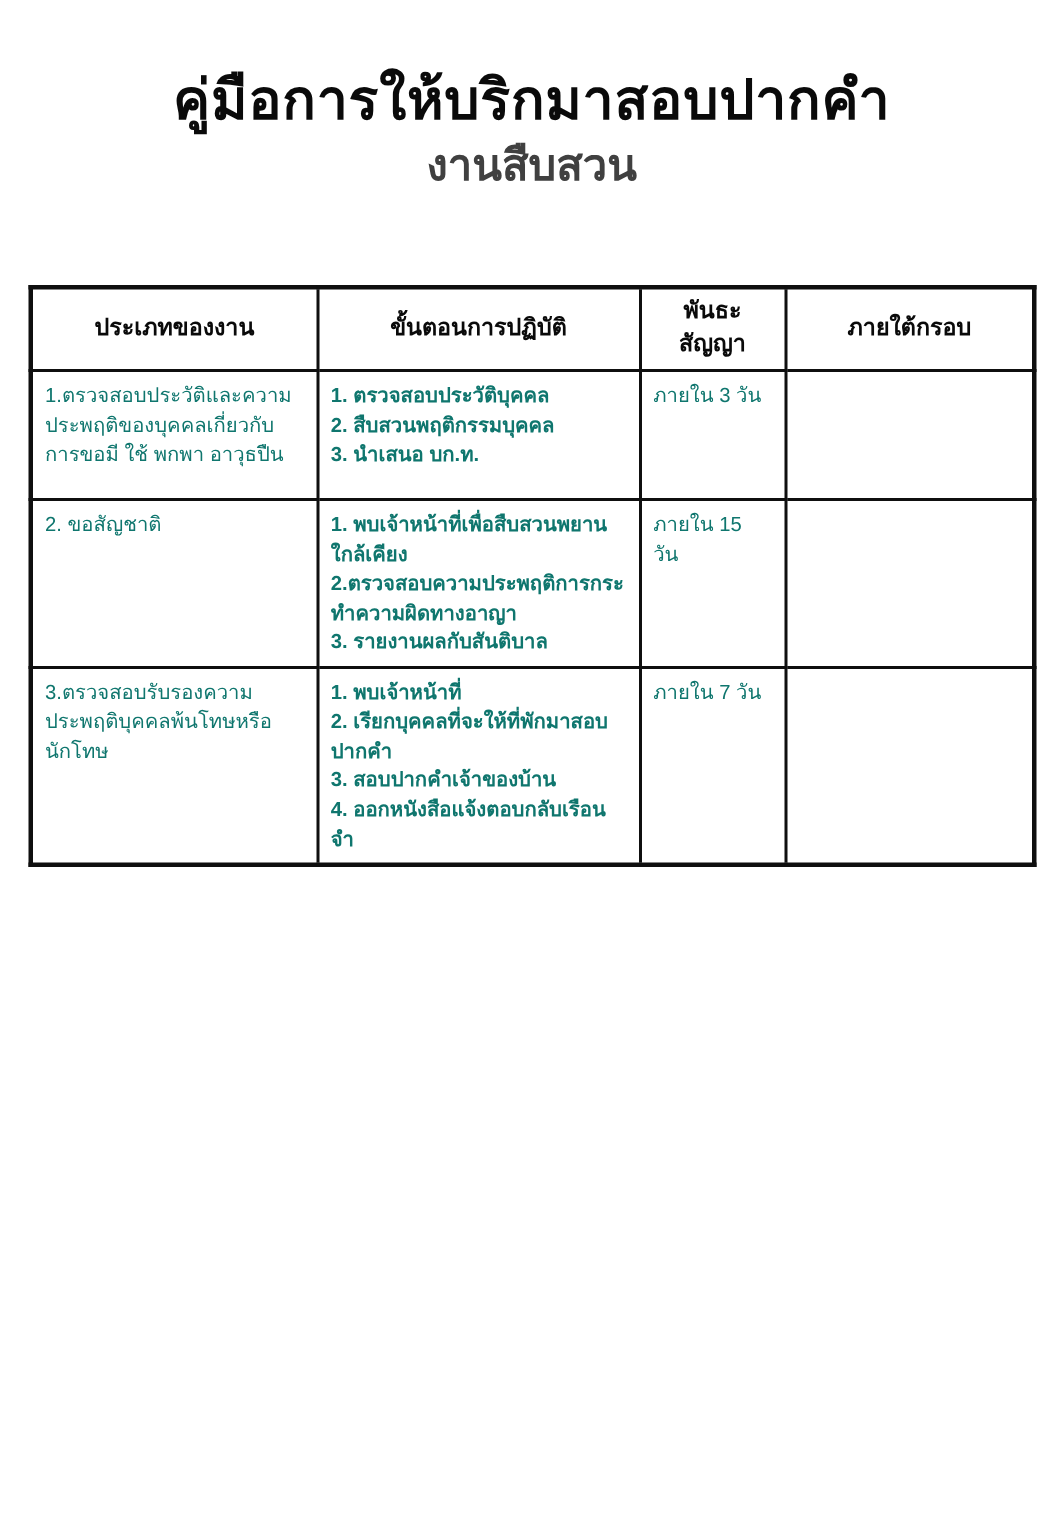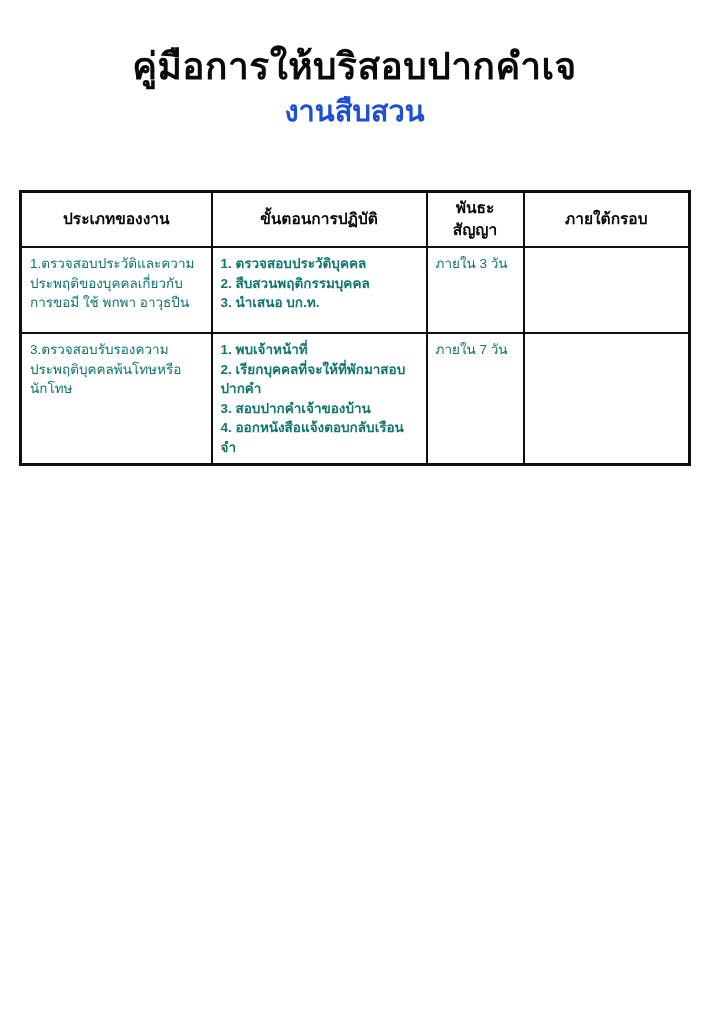--- a/index.html
+++ b/index.html
@@ -23,21 +23,21 @@
     line-height: 1.35;
     letter-spacing: 0.5px;
     color: #0a0a0a;
   }
   .doc-subtitle {
     text-align: center;
     font-size: 29px;
     font-weight: 700;
     line-height: 1.2;
     margin-top: 2px;
-    color: #1d4ed8;
+    color: #404040;
   }
   table.service-table {
     position: absolute;
     left: 19px;
     top: 190px;
     width: 669px;
     border-collapse: collapse;
     table-layout: fixed;
     border: 3px solid #0f0f0f;
     background: #ffffff;
@@ -68,21 +68,21 @@
   tr.row-3 td { height: 91px; }
   td.cell-commitment {
     vertical-align: top;
     padding-top: 8px;
   }
   .step-line { margin: 0; font-weight: bold; }
 </style>
 </head>
 <body>
 
-<div class="doc-title">คู่มือการให้บริสอบปากคำเจ</div>
+<div class="doc-title">คู่มือการให้บริกมาสอบปากคำ</div>
 
 <div class="doc-subtitle">งานสืบสวน</div>
 
 <table class="service-table">
   <colgroup>
     <col style="width:191px">
     <col style="width:215px">
     <col style="width:97px">
     <col style="width:166px">
   </colgroup>
@@ -98,20 +98,30 @@
     <tr class="row-1">
       <td class="cell-type">1.ตรวจสอบประวัติและความประพฤติของบุคคลเกี่ยวกับการขอมี ใช้ พกพา อาวุธปืน</td>
       <td>
         <div class="step-line">1. ตรวจสอบประวัติบุคคล</div>
         <div class="step-line">2. สืบสวนพฤติกรรมบุคคล</div>
         <div class="step-line">3. นำเสนอ บก.ท.</div>
       </td>
       <td class="cell-commitment">ภายใน 3 วัน</td>
       <td></td>
     </tr>
+    <tr class="row-2">
+      <td class="cell-type">2. ขอสัญชาติ</td>
+      <td>
+        <div class="step-line">1. พบเจ้าหน้าที่เพื่อสืบสวนพยานใกล้เคียง</div>
+        <div class="step-line">2.ตรวจสอบความประพฤติการกระทำความผิดทางอาญา</div>
+        <div class="step-line">3. รายงานผลกับสันติบาล</div>
+      </td>
+      <td class="cell-commitment">ภายใน 15 วัน</td>
+      <td></td>
+    </tr>
     <tr class="row-3">
       <td class="cell-type">3.ตรวจสอบรับรองความประพฤติบุคคลพ้นโทษหรือนักโทษ</td>
       <td>
         <div class="step-line">1. พบเจ้าหน้าที่</div>
         <div class="step-line">2. เรียกบุคคลที่จะให้ที่พักมาสอบปากคำ</div>
         <div class="step-line">3. สอบปากคำเจ้าของบ้าน</div>
         <div class="step-line">4. ออกหนังสือแจ้งตอบกลับเรือนจำ</div>
       </td>
       <td class="cell-commitment">ภายใน 7 วัน</td>
       <td></td>

